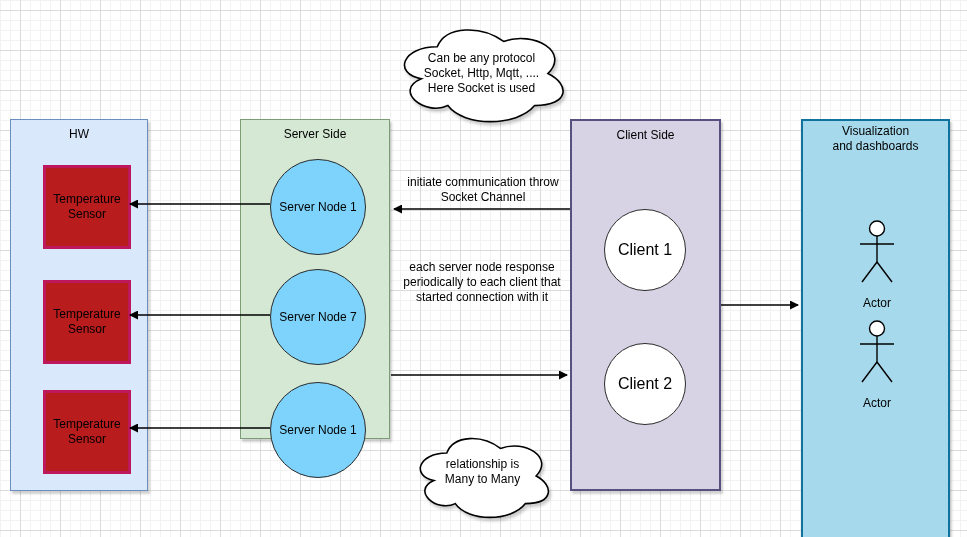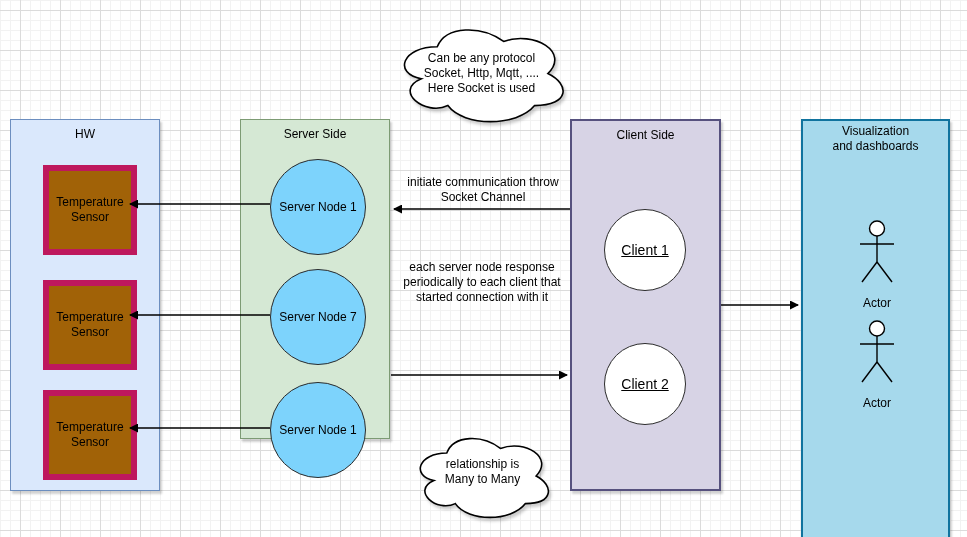--- a/index.html
+++ b/index.html
@@ -16,43 +16,43 @@
     background-position:20px 10px,20px 10px,0 0,0 0;
   }
   .container{
     position:absolute;box-sizing:border-box;
     box-shadow:2px 3px 2px rgba(0,0,0,0.18);
   }
   .container .title{
     position:absolute;top:0;left:0;right:0;text-align:center;
     padding-top:7px;font-size:12px;line-height:15px;white-space:pre-line;
   }
-  .hw{left:10px;top:119px;width:150px;height:372px;background:#dae8fc;border:1.5px solid #6c8ebf;}
+  .hw{left:10px;top:119px;width:138px;height:372px;background:#dae8fc;border:1.5px solid #6c8ebf;}
   .server{left:240px;top:119px;width:150px;height:320px;background:#d5e8d4;border:1.5px solid #7d9b74;}
   .client{left:570px;top:119px;width:151px;height:372px;background:#d7d3e5;border:2px solid #56517e;}
   .viz{left:801px;top:119px;width:149px;height:421px;background:#a6d9ec;border:2px solid #10739e;}
   .viz .title{padding-top:3px;}
   .sensor{
-    position:absolute;left:32px;width:82px;height:78px;background:#a16207;
-    border:6px solid #be185d;display:flex;align-items:center;justify-content:center;
+    position:absolute;left:32px;width:82px;height:78px;background:#b91c1c;
+    border:3px solid #be185d;display:flex;align-items:center;justify-content:center;
     text-align:center;font-size:12px;line-height:15px;white-space:pre-line;
   }
   .s1{top:45px}.s2{top:160px}.s3{top:270px}
   .node{
     position:absolute;left:29px;width:94px;height:94px;background:#7dd3fc;
     border:1px solid #2b2b2b;border-radius:50%;
     display:flex;align-items:center;justify-content:center;
     text-align:center;font-size:12px;
   }
   .n1{top:39px}.n2{top:149px}.n3{top:262px}
   .cnode{
     position:absolute;left:32px;width:80px;height:80px;background:#fff;
     border:1px solid #2b2b2b;border-radius:50%;
     display:flex;align-items:center;justify-content:center;
-    text-align:left;font-size:14px;text-decoration:underline;
+    text-align:left;font-size:16px;
   }
   .c1{top:88px}.c2{top:222px}
   .actor{position:absolute;left:52px;width:44px;text-align:center;}
   .a1{top:99px}.a2{top:199px}
   .actor .alabel{font-size:12px;margin-top:8px;}
   .cloud{position:absolute;display:flex;align-items:center;justify-content:center;}
   .cloud svg{position:absolute;inset:0;filter:drop-shadow(2px 3px 1.5px rgba(0,0,0,0.2));}
   .cloud .ctext{position:relative;text-align:center;font-size:12px;line-height:15px;white-space:pre-line;}
   .cloud1{left:393px;top:20px;width:177px;height:107px;}
   .cloud2{left:411px;top:430px;width:143px;height:92px;}

